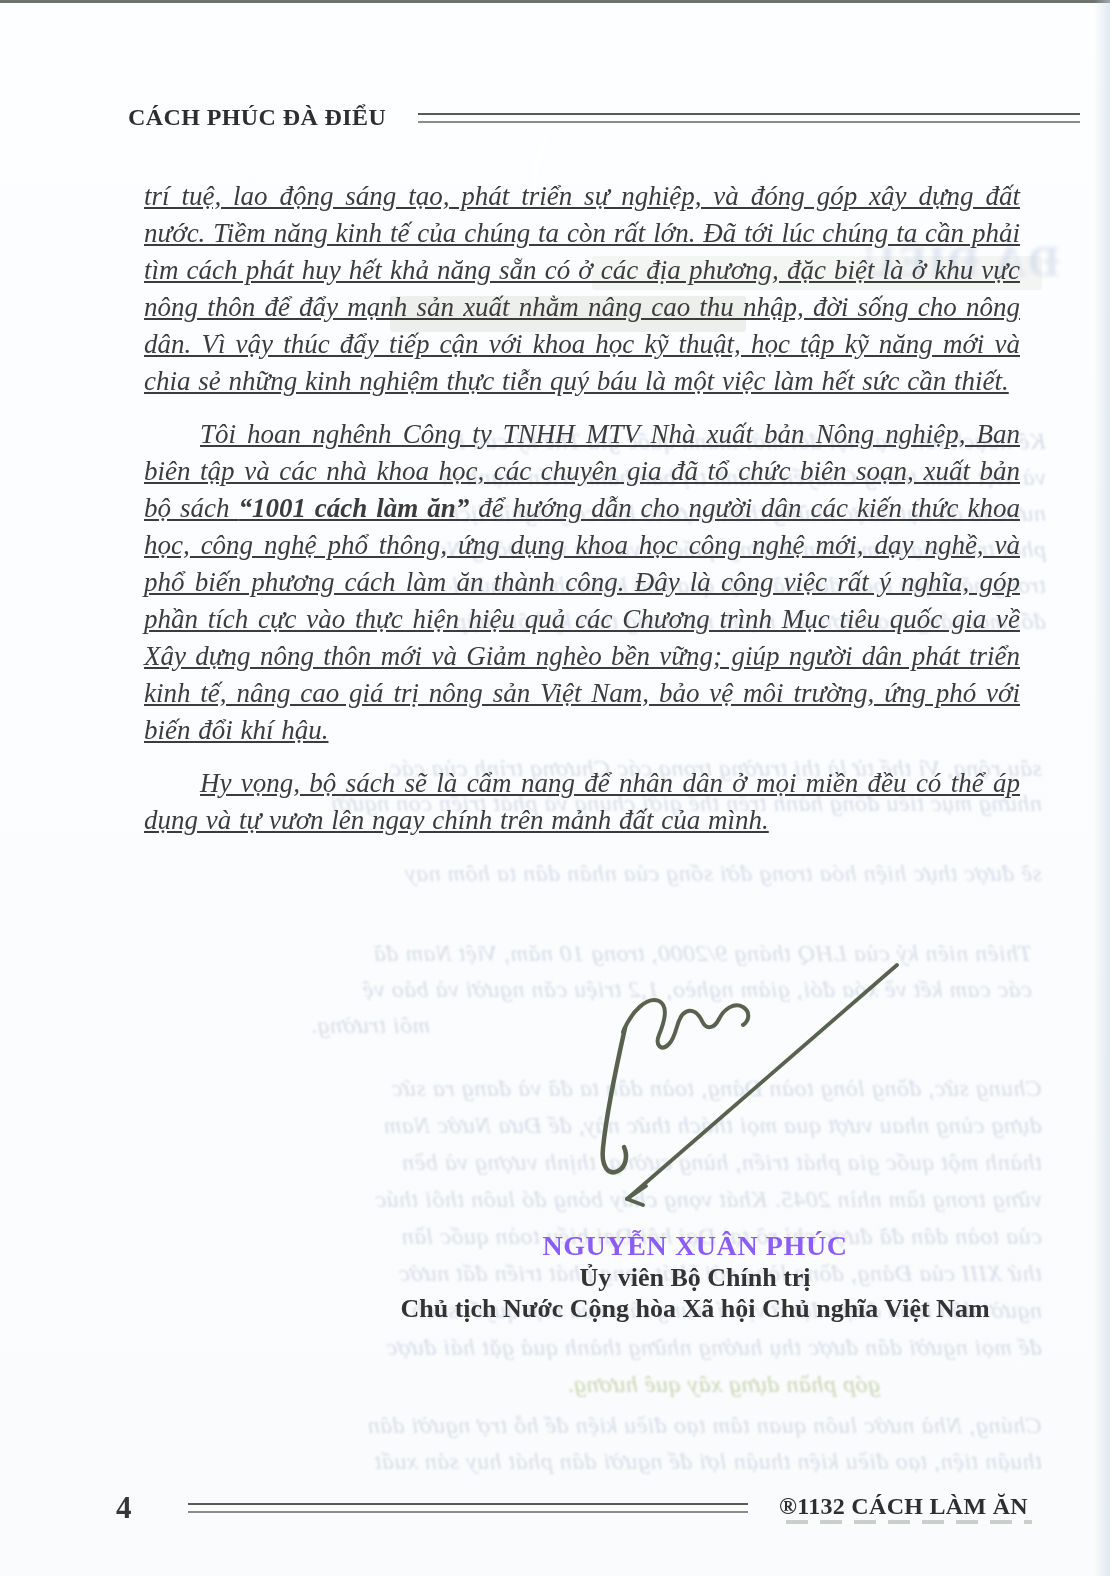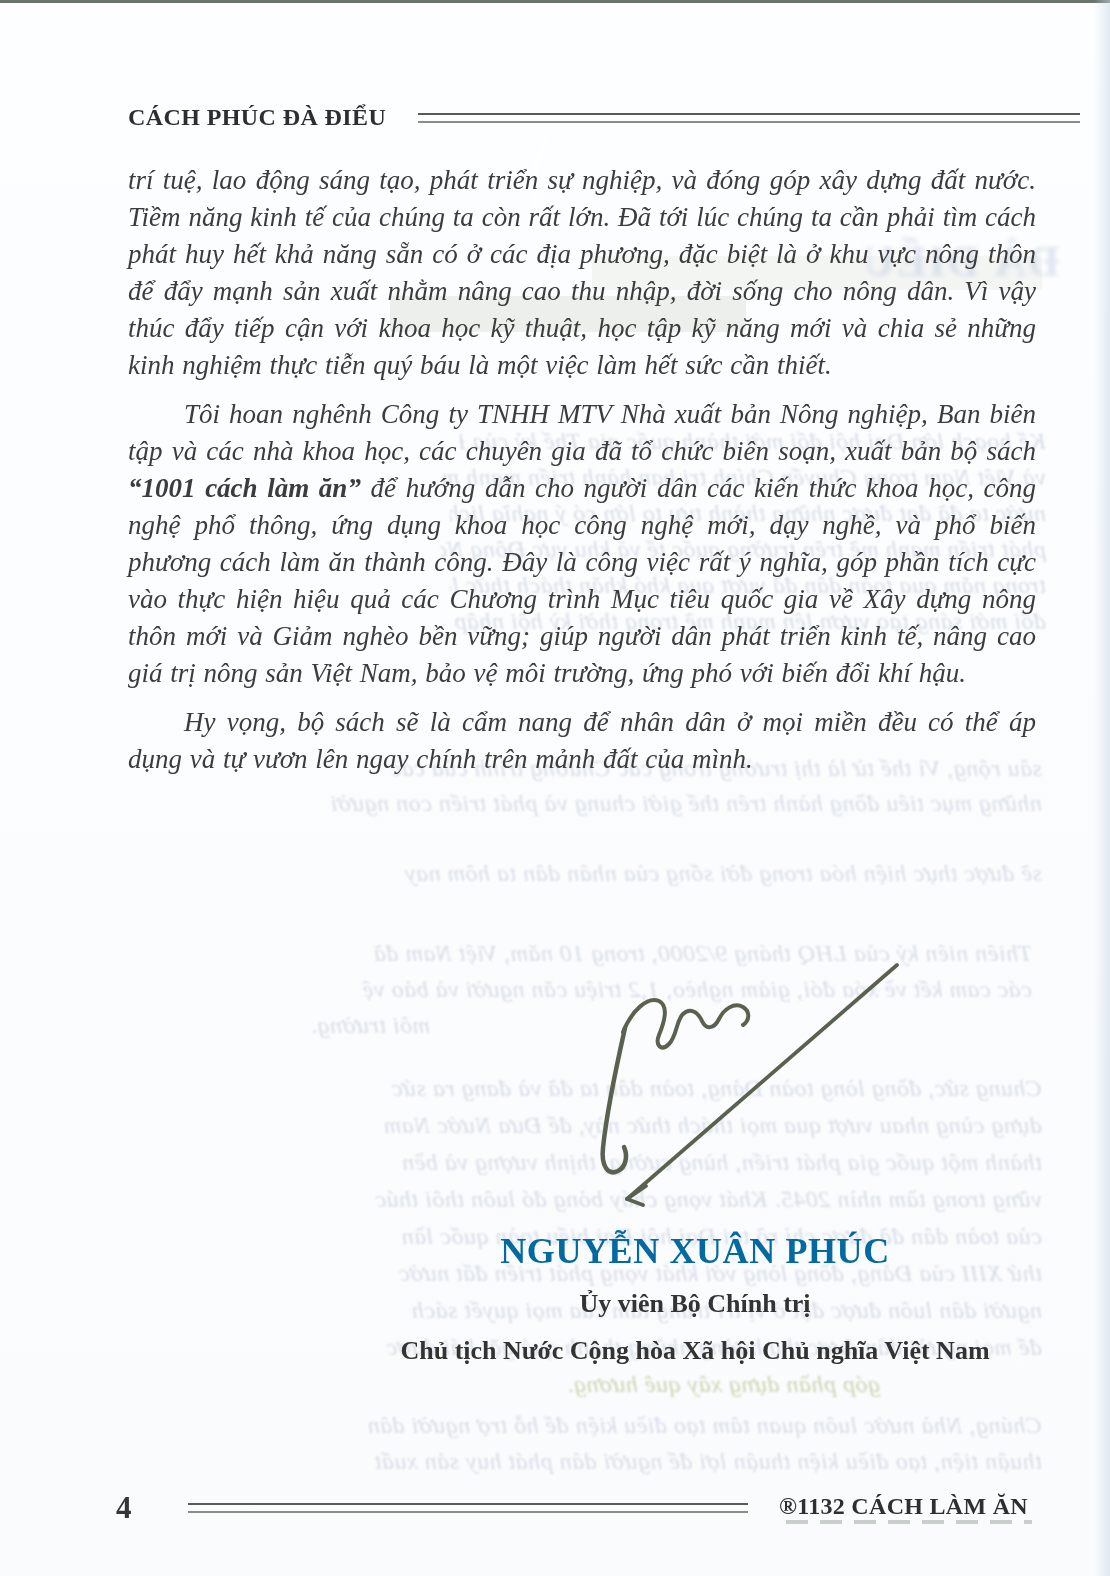--- a/index.html
+++ b/index.html
@@ -45,30 +45,30 @@
     font-weight:bold;font-size:24px;letter-spacing:.4px;color:#2e2e2e;
     white-space:nowrap;
   }
   .dbl-rule{height:6px;border-top:2px solid #565b55;border-bottom:2px solid #8b8e87;}
   .running-head .rule{flex:1;margin-left:32px;}
   #paragraphs{
     position:absolute;top:162px;left:128px;width:908px;
     font-style:italic;font-size:27px;line-height:37px;
     text-align:justify;word-spacing:1px;
   }
-  #paragraphs p{margin:0;}
+  #paragraphs p{margin:16px;text-decoration:underline;}
   #paragraphs p.sp{margin-top:12px;}
   #paragraphs p.ind{text-indent:56px;}
   #paragraphs .b{font-weight:bold;}
   .signatory{
     position:absolute;top:1230px;left:320px;width:750px;
     text-align:center;color:#333;z-index:2;
   }
-  .signatory .name{font-weight:bold;font-size:36px;letter-spacing:.6px;color:#0369a1;}
-  .signatory .role{font-weight:bold;font-size:26px;margin-top:17px;color:#333;}
+  .signatory .name{font-weight:bold;font-size:28px;letter-spacing:.6px;color:#8b5cf6;}
+  .signatory .role{font-weight:bold;font-size:26px;margin-top:1px;color:#333;}
   .page-footer{
     position:absolute;top:1490px;left:110px;right:80px;height:40px;z-index:2;
   }
   .page-footer .pnum{
     position:absolute;left:6px;top:0;font-weight:bold;font-size:31px;color:#363636;
   }
   .page-footer .rule{position:absolute;left:78px;top:13px;width:560px;}
   .page-footer .imprint{
     position:absolute;right:2px;top:3px;font-weight:bold;font-size:24px;
     letter-spacing:.3px;color:#2f2f2f;white-space:nowrap;

